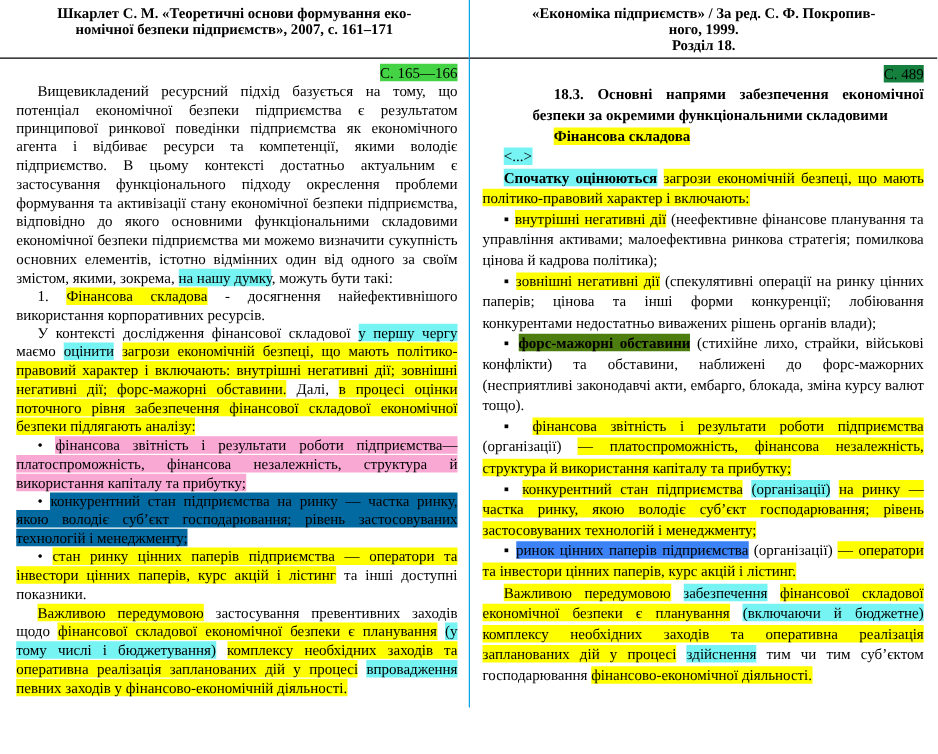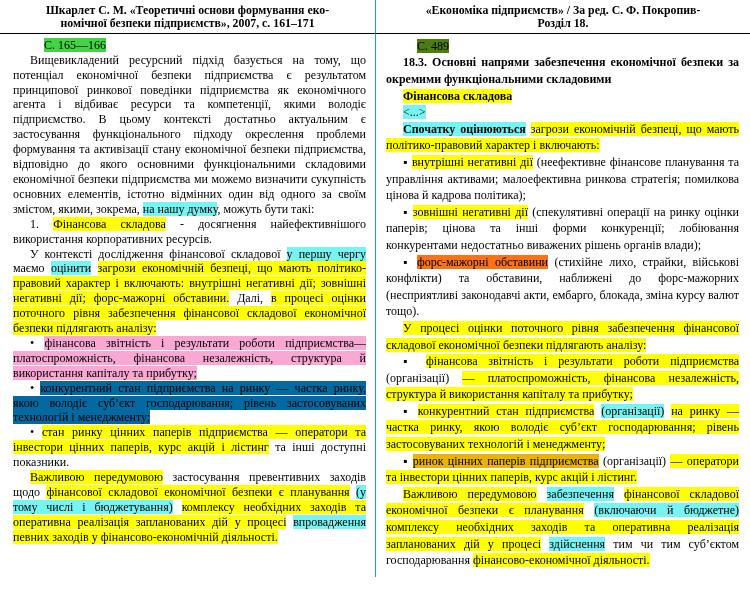--- a/index.html
+++ b/index.html
@@ -22,57 +22,57 @@
     border-bottom: 1px solid #000;
   }
   .body-cell {
     font-size: 12px;
     padding: 4px 9px 8px 13px;
   }
   .body-cell.cell-right { padding: 4px 11px 8px 10px; }
   .para { margin: 0; text-align: justify; line-height: 14.9px; }
   .cell-right .para { line-height: 16.6px; }
   .para.indent { text-indent: 17px; }
-  .para.bold { font-weight: bold; }
-  .para.pageref { text-align: left; margin-left: 31px; }
+  .para.bold { font-weight: bold; margin-left: 40px; }
+  .para.pageref { text-align: right; margin-left: 31px; }
 </style>
 </head>
 <body>
 
 <div class="doc">
   <div class="row">
     <div class="header-cell cell-left">
       <div>Шкарлет С. М. «Теоретичні основи формування еко-</div>
       <div>номічної безпеки підприємств», 2007, с. 161–171</div>
     </div>
     <div class="header-cell cell-right">
       <div>«Економіка підприємств» / За ред. С. Ф. Покропив-</div>
+      <div>ного, 1999.</div>
       <div>Розділ 18.</div>
     </div>
   </div>
   <div class="row">
     <div class="body-cell cell-left" id="col-left">
         <p class="para pageref"><span style="background: rgb(68, 211, 68);">С. 165—166</span></p>
         <p class="para indent"><span>Вищевикладений ресурсний підхід базується на тому, що потенціал економічної безпеки підприємства є результатом принципової ринкової поведінки підприємства як економічного агента і відбиває ресурси та компетенції, якими володіє підприємство. В цьому контексті достатньо актуальним є застосування функціонального підходу окреслення проблеми формування та активізації стану економічної безпеки підприємства, відповідно до якого основними функціональними складовими економічної безпеки підприємства ми можемо визначити сукупність основних елементів, істотно відмінних один від одного за своїм змістом, якими, зокрема, </span><span style="background: rgb(118, 243, 243);">на нашу думку</span><span>, можуть бути такі:</span></p>
         <p class="para indent"><span>1. </span><span style="background: rgb(255, 255, 0);">Фінансова складова</span><span> - досягнення найефективнішого використання корпоративних ресурсів.</span></p>
         <p class="para indent"><span>У контексті дослідження фінансової складової </span><span style="background: rgb(118, 243, 243);">у першу чергу</span><span> маємо </span><span style="background: rgb(118, 243, 243);">оцінити</span><span> </span><span style="background: rgb(255, 255, 0);">загрози економічній безпеці, що мають політико-правовий характер і включають: внутрішні негативні дії; зовнішні негативні дії; форс-мажорні обставини.</span><span> Далі, </span><span style="background: rgb(255, 255, 0);">в процесі оцінки поточного рівня забезпечення фінансової складової економічної безпеки підлягають аналізу:</span></p>
         <p class="para indent"><span>• </span><span style="background: #f9a8d4;">фінансова звітність і результати роботи підприємства— платоспроможність, фінансова незалежність, структура й використання капіталу та прибутку;</span></p>
         <p class="para indent"><span>• </span><span style="background: #0369a1;">конкурентний стан підприємства на ринку — частка ринку, якою володіє суб’єкт господарювання; рівень застосовуваних технологій і менеджменту;</span></p>
         <p class="para indent"><span>• </span><span style="background: rgb(255, 255, 0);">стан ринку цінних паперів підприємства — оператори та інвестори цінних паперів, курс акцій і лістинг</span><span> та інші доступні показники.</span></p>
         <p class="para indent"><span style="background: rgb(255, 255, 0);">Важливою передумовою</span><span> застосування превентивних заходів щодо </span><span style="background: rgb(255, 255, 0);">фінансової складової економічної безпеки є планування</span><span> </span><span style="background: rgb(118, 243, 243);">(у тому числі і бюджетування)</span><span> </span><span style="background: rgb(255, 255, 0);">комплексу необхідних заходів та оперативна реалізація запланованих дій у процесі</span><span> </span><span style="background: rgb(118, 243, 243);">впровадження</span><span> </span><span style="background: rgb(255, 255, 0);">певних заходів у фінансово-економічній діяльності.</span></p>
       </div>
     <div class="body-cell cell-right" id="col-right">
-        <p class="para pageref"><span style="background: #4d7c0f;">С. 489</span></p>
+        <p class="para pageref"><span style="background: #15803d;">С. 489</span></p>
         <p class="para indent bold"><span>18.3. Основні напрями забезпечення економічної безпеки за окремими функціональними складовими</span></p>
         <p class="para indent bold"><span style="background: rgb(255, 255, 0);">Фінансова складова</span></p>
         <p class="para indent"><span style="background: rgb(118, 243, 243);">&lt;...&gt;</span></p>
         <p class="para indent"><span style="background: rgb(118, 243, 243); font-weight: bold;">Спочатку оцінюються</span><span> </span><span style="background: rgb(255, 255, 0);">загрози економічній безпеці, що мають політико-правовий характер і включають:</span></p>
         <p class="para indent"><span>▪ </span><span style="background: rgb(255, 255, 0); margin-top: 32px;">внутрішні негативні дії</span><span> (неефективне фінансове планування та управління активами; малоефективна ринкова стратегія; помилкова цінова й кадрова політика);</span></p>
-        <p class="para indent"><span>▪ </span><span style="background: rgb(255, 255, 0);">зовнішні негативні дії</span><span> (спекулятивні операції на ринку оцінки паперів; цінова та інші форми конкуренції; лобіювання конкурентами недостатньо виважених рішень органів влади);</span></p>
-        <p class="para indent"><span>▪ </span><span style="background: #f97316;">форс-мажорні обставини</span><span> (стихійне лихо, страйки, військові конфлікти) та обставини, наближені до форс-мажорних (несприятливі законодавчі акти, ембарго, блокада, зміна курсу валют тощо).</span></p>
-        <p class="para indent"><span style="background: rgb(255, 255, 0);">У процесі оцінки поточного рівня забезпечення фінансової складової економічної безпеки підлягають аналізу:</span></p>
+        <p class="para indent"><span>▪ </span><span style="background: rgb(255, 255, 0);">зовнішні негативні дії</span><span> (спекулятивні операції на ринку цінних паперів; цінова та інші форми конкуренції; лобіювання конкурентами недостатньо виважених рішень органів влади);</span></p>
+        <p class="para indent"><span>▪ </span><span style="background: #4d7c0f; font-weight: bold;">форс-мажорні обставини</span><span> (стихійне лихо, страйки, військові конфлікти) та обставини, наближені до форс-мажорних (несприятливі законодавчі акти, ембарго, блокада, зміна курсу валют тощо).</span></p>
         <p class="para indent"><span>▪ </span><span style="background: rgb(255, 255, 0);">фінансова звітність і результати роботи підприємства</span><span> (організації) </span><span style="background: rgb(255, 255, 0);">— платоспроможність, фінансова незалежність, структура й використання капіталу та прибутку;</span></p>
         <p class="para indent"><span>▪ </span><span style="background: rgb(255, 255, 0);">конкурентний стан підприємства</span><span> </span><span style="background: rgb(118, 243, 243);">(організації)</span><span> </span><span style="background: rgb(255, 255, 0);">на ринку — частка ринку, якою володіє суб’єкт господарювання; рівень застосовуваних технологій і менеджменту;</span></p>
-        <p class="para indent"><span>▪ </span><span style="background: #eab308; margin-top: 44px;">ринок цінних паперів підприємства</span><span> (організації) </span><span style="background: rgb(255, 255, 0);">— оператори та інвестори цінних паперів, курс акцій і лістинг.</span></p>
+        <p class="para indent"><span>▪ </span><span style="background: #3b82f6; margin-top: 44px;">ринок цінних паперів підприємства</span><span> (організації) </span><span style="background: rgb(255, 255, 0);">— оператори та інвестори цінних паперів, курс акцій і лістинг.</span></p>
         <p class="para indent"><span style="background: rgb(255, 255, 0);">Важливою передумовою</span><span> </span><span style="background: rgb(118, 243, 243);">забезпечення</span><span> </span><span style="background: rgb(255, 255, 0);">фінансової складової економічної безпеки є планування</span><span> </span><span style="background: rgb(118, 243, 243);">(включаючи й бюджетне)</span><span> </span><span style="background: rgb(255, 255, 0);">комплексу необхідних заходів та оперативна реалізація запланованих дій у процесі</span><span> </span><span style="background: rgb(118, 243, 243);">здійснення</span><span> тим чи тим суб’єктом господарювання </span><span style="background: rgb(255, 255, 0);">фінансово-економічної діяльності.</span></p>
       </div>
   </div>
 </div>
 
 </body></html>

